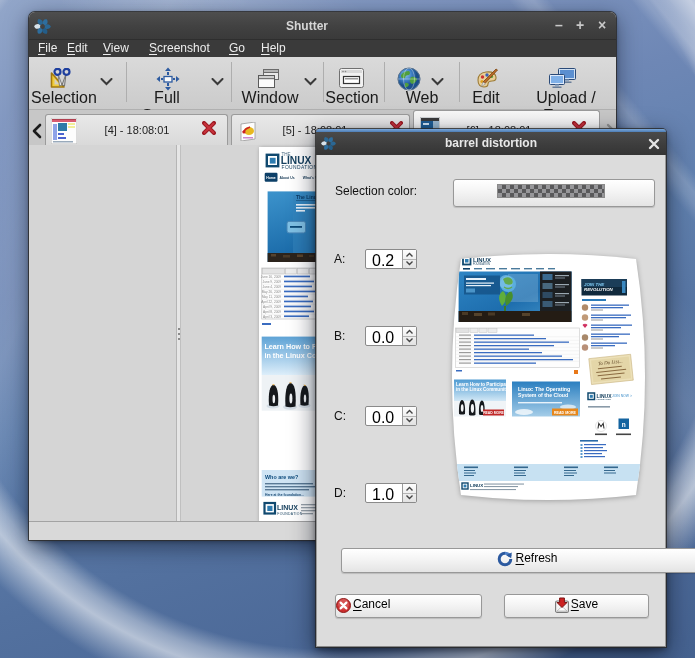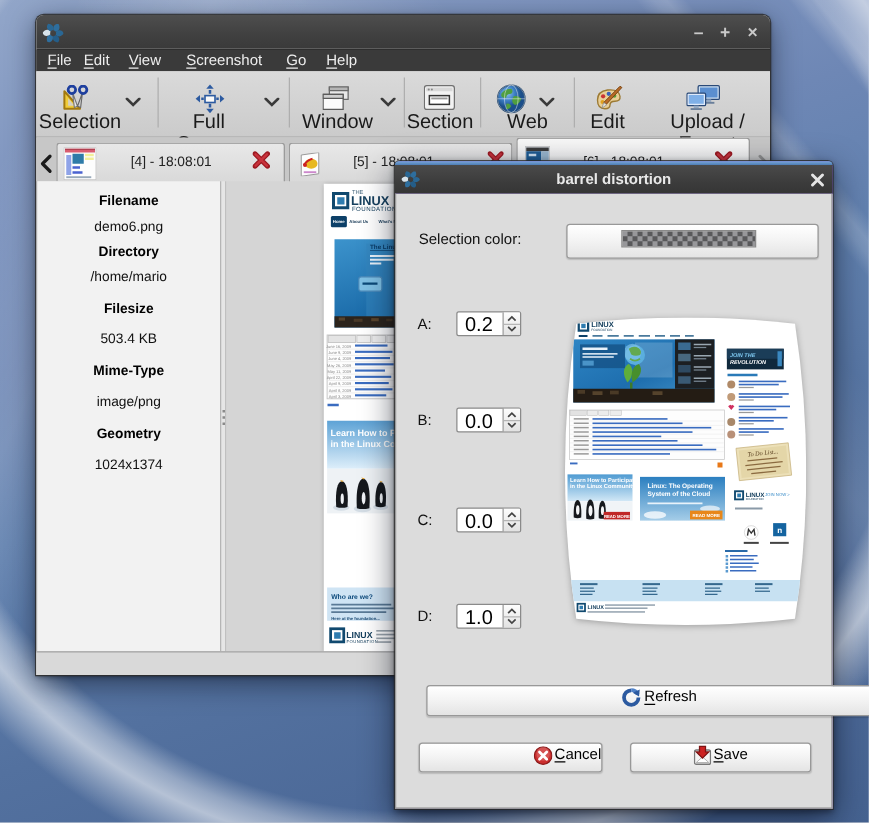--- a/index.html
+++ b/index.html
@@ -44,21 +44,21 @@
 .iv{position:absolute;left:0;width:146px;text-align:center;font-size:11px;color:#111;}
 #split{position:absolute;left:146px;top:0;width:5px;height:376px;background:#e6e6e6;
  border-left:1px solid #b5b5b5;border-right:1px solid #c0c0c0;box-sizing:border-box;}
 #status{position:absolute;left:0;top:509px;width:587px;height:19px;background:#d9d9d9;
  border-top:1px solid #a3a3a3;box-sizing:border-box;}
 
 #pagestrip{position:absolute;left:229px;top:2px;width:279px;height:375px;background:#fff;
  box-shadow:1px 1px 4px rgba(0,0,0,.35);}
 
 #dlg{position:absolute;left:316px;top:129px;width:350px;height:518px;
- background:#8b5cf6;box-shadow:0 0 0 1px rgba(40,40,40,.8),0 8px 26px rgba(5,10,25,.6),0 2px 6px rgba(0,0,0,.45);
+ background:#a16207;box-shadow:0 0 0 1px rgba(40,40,40,.8),0 8px 26px rgba(5,10,25,.6),0 2px 6px rgba(0,0,0,.45);
  border-radius:4px 4px 0 0;}
 #dtop{position:absolute;left:0;top:0;width:350px;height:3px;border-radius:4px 4px 0 0;
  background:linear-gradient(#7aa7d9,#4d7db5);}
 #dtbar{position:absolute;left:0;top:3px;width:350px;height:23px;
  background:linear-gradient(#4a4a4a,#3c3c3c 60%,#353535);}
 #dttl{position:absolute;left:0;top:7px;width:350px;text-align:center;
  font-size:12px;font-weight:bold;color:#e8e8e8;}
 #dbody{position:absolute;left:0;top:26px;width:350px;height:492px;background:#dcdcdc;
  border-left:1px solid #9a9a9a;border-right:1px solid #9a9a9a;border-bottom:1px solid #8a8a8a;box-sizing:border-box;}
 .dlab{position:absolute;font-size:12px;color:#111;}
@@ -84,20 +84,21 @@
     <defs>
         <path id="bl" d="M17.5 12.2 C16.5 6 20 1.5 26 2.8 C28.5 8 27 13.5 21.5 14.8 C20 13 18.8 12.4 17.5 12.2 Z"></path>
       </defs>
     <use href="#bl" fill="#2e6e9e"></use>
     <use href="#bl" transform="rotate(60 17 17)" fill="#2a6794"></use>
     <use href="#bl" transform="rotate(120 17 17)" fill="#245d88"></use>
     <use href="#bl" transform="rotate(180 17 17)" fill="#2e6e9e"></use>
     <use href="#bl" transform="rotate(240 17 17)" fill="#d7e2ea"></use>
     <use href="#bl" transform="rotate(300 17 17)" fill="#2a6794"></use>
   </svg>
+  <div id="ttl">Shutter</div>
   <div class="wbtn" style="left:520px;">–</div>
   <div class="wbtn" style="left:541px;">+</div>
   <div class="wbtn" style="left:563px;">×</div>
   <div id="mbar">
     <span class="mi" style="left:9px;"><u>F</u>ile</span>
     <span class="mi" style="left:38px;"><u>E</u>dit</span>
     <span class="mi" style="left:74px;"><u>V</u>iew</span>
     <span class="mi" style="left:120px;"><u>S</u>creenshot</span>
     <span class="mi" style="left:200px;"><u>G</u>o</span>
     <span class="mi" style="left:232px;"><u>H</u>elp</span>
@@ -242,32 +243,20 @@
     <div class="tabtxt" style="left:422px;width:96px;text-align:center;">[6] - 18:08:01</div>
     <svg class="abs" style="left:543px;top:11px;" width="14" height="14" viewBox="0 0 14 14">
       <path d="M2 2 L12 12 M12 2 L2 12" stroke="#9c1a22" stroke-width="4" stroke-linecap="round"></path>
       <path d="M2.5 2.5 L11.5 11.5 M11.5 2.5 L2.5 11.5" stroke="#c8323c" stroke-width="2" stroke-linecap="round"></path>
     </svg>
     <svg class="abs" style="left:577px;top:13px;" width="10" height="16" viewBox="0 0 10 16">
         <polyline points="2,2 8,8 2,14" fill="none" stroke="#909090" stroke-width="2.4" stroke-linecap="round" stroke-linejoin="round"></polyline>
       </svg>
   </div>
   <div id="content">
-    <div id="info">
-      <div class="ih" style="top:10px;">Filename</div>
-      <div class="iv" style="top:31px;">demo6.png</div>
-      <div class="ih" style="top:51px;">Directory</div>
-      <div class="iv" style="top:71px;">/home/mario</div>
-      <div class="ih" style="top:96px;">Filesize</div>
-      <div class="iv" style="top:120px;">503.4 KB</div>
-      <div class="ih" style="top:146px;">Mime-Type</div>
-      <div class="iv" style="top:171px;">image/png</div>
-      <div class="ih" style="top:196px;">Geometry</div>
-      <div class="iv" style="top:221px;">1024x1374</div>
-    </div>
     <div id="split"></div>
     <div class="abs" style="left:147.5px;top:183px;width:2px;height:2px;background:#8a8a8a;box-shadow:0 5px 0 #8a8a8a,0 10px 0 #8a8a8a;"></div>
     <div id="pagestrip">
     <svg width="279" height="375" viewBox="0 0 279 375">
 
       <rect x="7.8" y="7.8" width="11.4" height="11.4" fill="#ffffff" stroke="#10496f" stroke-width="2.4"></rect>
       <rect x="10.8" y="10.8" width="5.8" height="5.8" fill="#2e7cb0"></rect>
       <text x="22.5" y="8.6" font-size="4.6" fill="#4a6a80" font-family="Liberation Sans">THE</text>
       <text x="21.8" y="16.8" font-size="10.2" font-weight="bold" fill="#16405e" font-family="Liberation Sans">LINUX</text>
       <text x="22.5" y="21.6" font-size="4.9" fill="#16405e" font-family="Liberation Sans" letter-spacing="0.4">FOUNDATION</text>
@@ -679,21 +668,21 @@
     </svg>
     </div>
 
     <div class="btn" style="left:24px;top:393px;width:373px;height:25px;text-align:center;">
       <svg style="vertical-align:-4px;margin-right:2px;" width="16" height="16" viewBox="0 0 16 16">
         <path d="M8 2.2 A5.8 5.8 0 1 0 13.8 8" fill="none" stroke="#2c5aa0" stroke-width="3"></path>
         <path d="M8 2.2 A5.8 5.8 0 0 1 13.2 5.4" fill="none" stroke="#4f81c8" stroke-width="3"></path>
         <path d="M14.8 1.5 L14.2 7.2 L9.2 4.2 Z" fill="#2c5aa0"></path>
       </svg><span class="btxt" style="position:relative;top:-1px;"><u>R</u>efresh</span>
     </div>
-    <div class="btn" style="left:18px;top:439px;width:147px;height:24px;text-align:right;padding-left:32px;">
+    <div class="btn" style="left:18px;top:439px;width:147px;height:24px;text-align:left;">
       <svg style="vertical-align:-3.5px;margin-right:2px;" width="15" height="15" viewBox="0 0 15 15">
         <circle cx="7.5" cy="7.5" r="7" fill="#cc2e2e" stroke="#8c1a1a" stroke-width="1"></circle>
         <circle cx="7.5" cy="6.2" r="5.4" fill="rgba(255,255,255,0.18)"></circle>
         <path d="M4.6 4.6 L10.4 10.4 M10.4 4.6 L4.6 10.4" stroke="#fff" stroke-width="2.2" stroke-linecap="round"></path>
       </svg><span class="btxt" style="position:relative;top:-1px;"><u>C</u>ancel</span>
     </div>
     <div class="btn" style="left:187px;top:439px;width:145px;height:24px;text-align:center;">
       <svg style="vertical-align:-3.5px;margin-right:2px;" width="14" height="16" viewBox="0 0 14 16">
         <rect x="0.6" y="4" width="12.8" height="11.4" rx="1.5" fill="#f4f4f4" stroke="#787878" stroke-width="1.1"></rect>
         <path d="M2 14 L7 9.5 L12 14 Z" fill="#fff" stroke="#aaa" stroke-width="0.7"></path>

